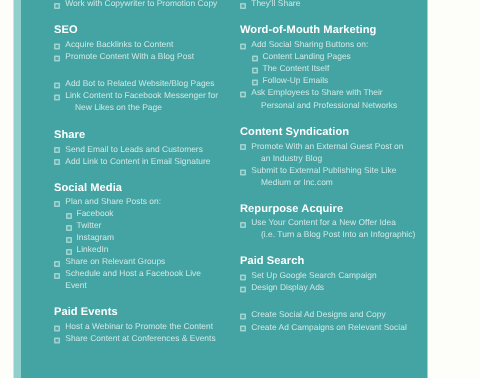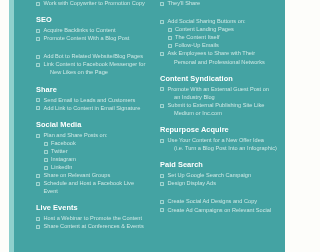--- a/index.html
+++ b/index.html
@@ -101,38 +101,39 @@
             <ul class="items">
               <li class="item"><span class="box"></span><span>Plan and Share Posts on:</span></li>
               <li class="item sub"><span class="box"></span><span>Facebook</span></li>
               <li class="item sub"><span class="box"></span><span>Twitter</span></li>
               <li class="item sub"><span class="box"></span><span>Instagram</span></li>
               <li class="item sub"><span class="box"></span><span>LinkedIn</span></li>
               <li class="item"><span class="box"></span><span>Share on Relevant Groups</span></li>
               <li class="item"><span class="box"></span><span>Schedule and Host a Facebook Live Event</span></li>
             </ul>
             <div class="sec-gap"></div>
-            <h3 class="sec">Live Events</h3>
+            <h3 class="sec">Paid Events</h3>
             <div class="spacer-3"></div>
             <ul class="items">
               <li class="item"><span class="box"></span><span>Host a Webinar to Promote the Content</span></li>
               <li class="item"><span class="box"></span><span>Share Content at Conferences &amp; Events</span></li>
             </ul>
           </div>
       </div>
 
       <div class="col col-right">
         <ul class="items">
           <li class="item">
             <span class="box"></span>
             <span>They'll Share</span>
           </li>
         </ul>
         <div class="sec-gap"></div>
         <div id="right-sections">
+            <h3 class="sec">Word-of-Mouth Marketing</h3>
             <div class="spacer-3"></div>
             <ul class="items">
               <li class="item"><span class="box"></span><span>Add Social Sharing Buttons on:</span></li>
               <li class="item sub"><span class="box"></span><span>Content Landing Pages</span></li>
               <li class="item sub"><span class="box"></span><span>The Content Itself</span></li>
               <li class="item sub"><span class="box"></span><span>Follow-Up Emails</span></li>
               <li class="item"><span class="box"></span><span>Ask Employees to Share with Their</span></li>
               <li class="item cont"><span>Personal and Professional Networks</span></li>
             </ul>
             <div class="sec-gap"></div>

